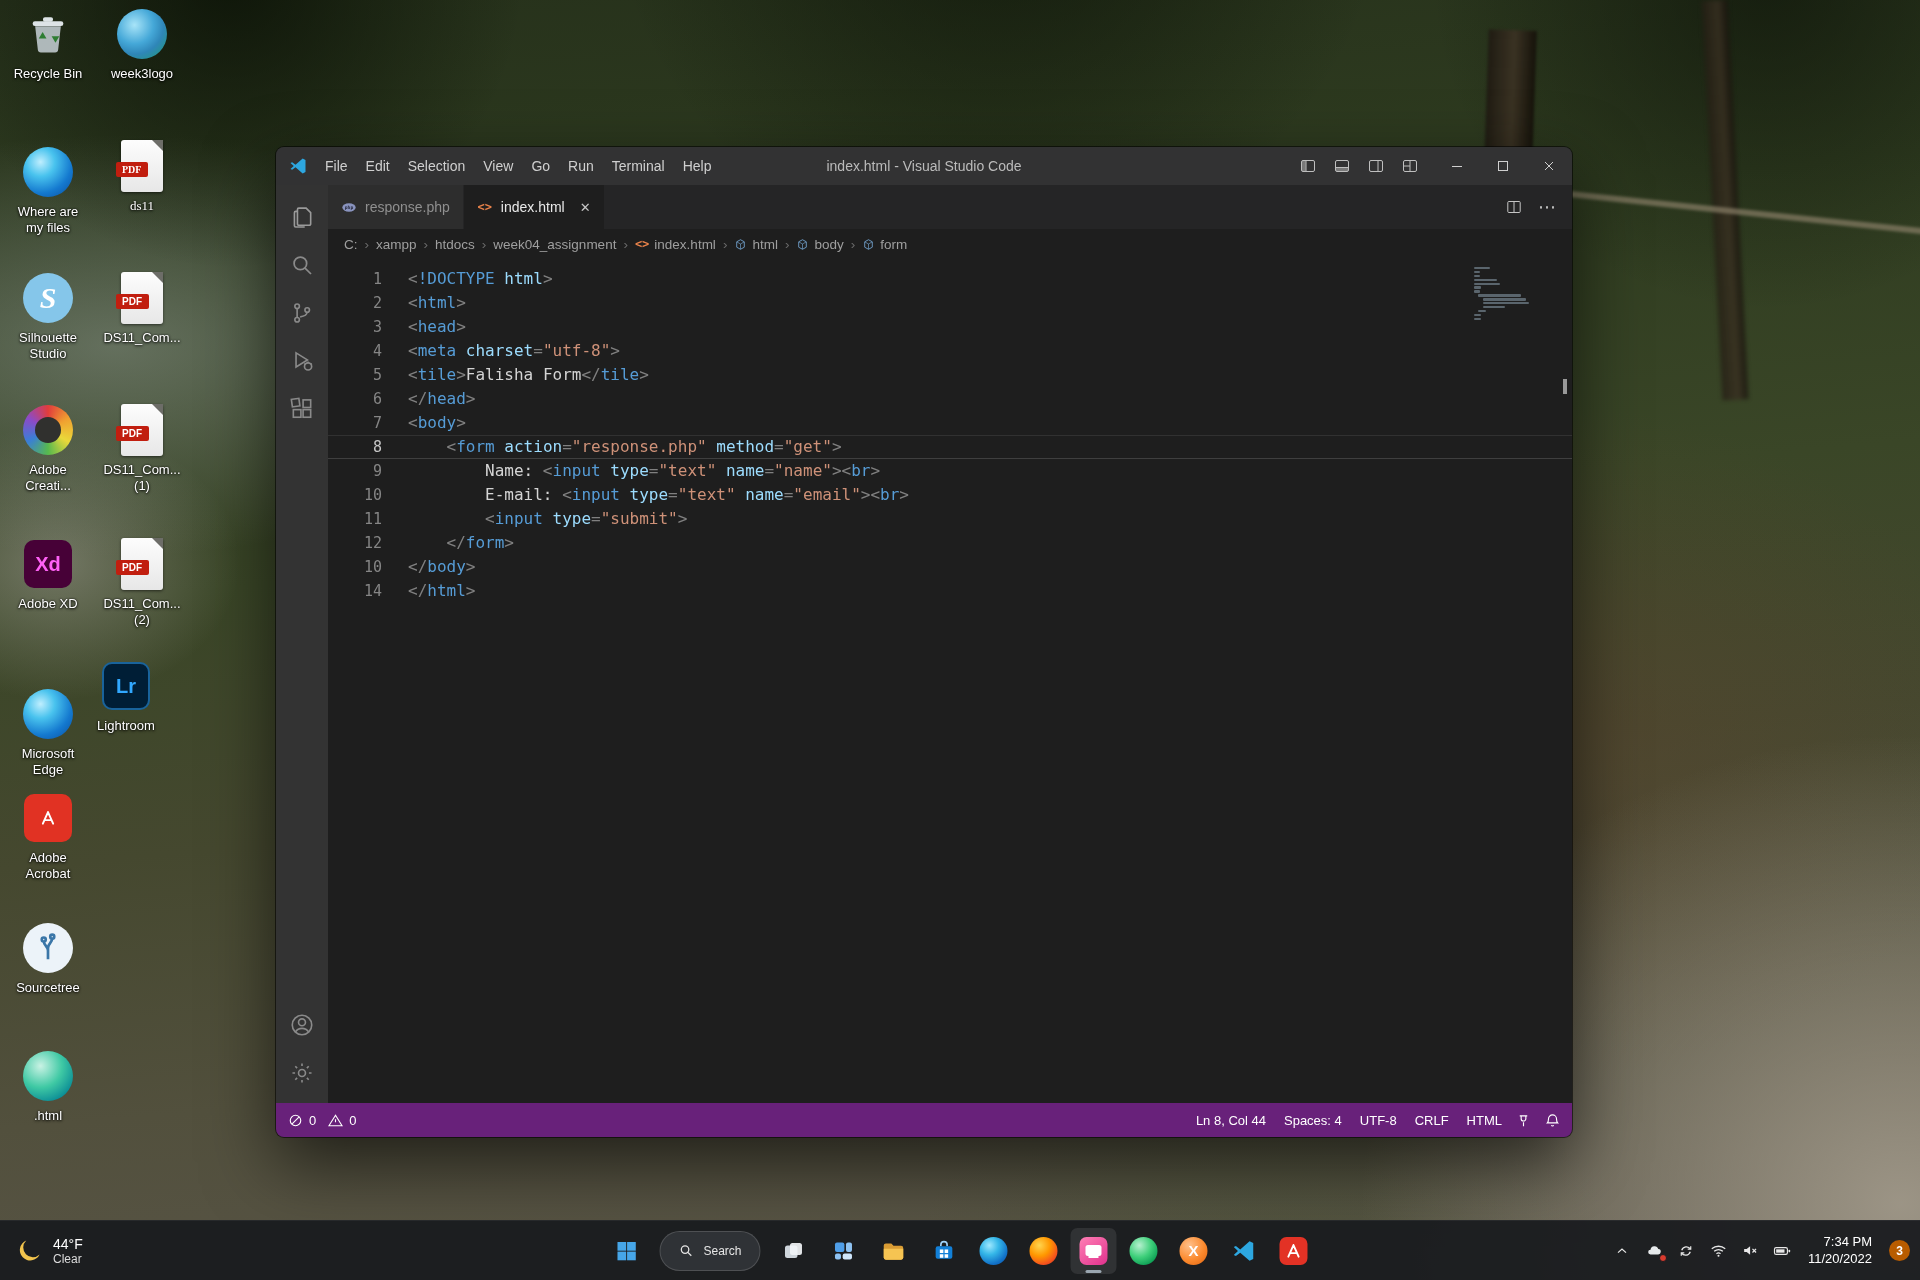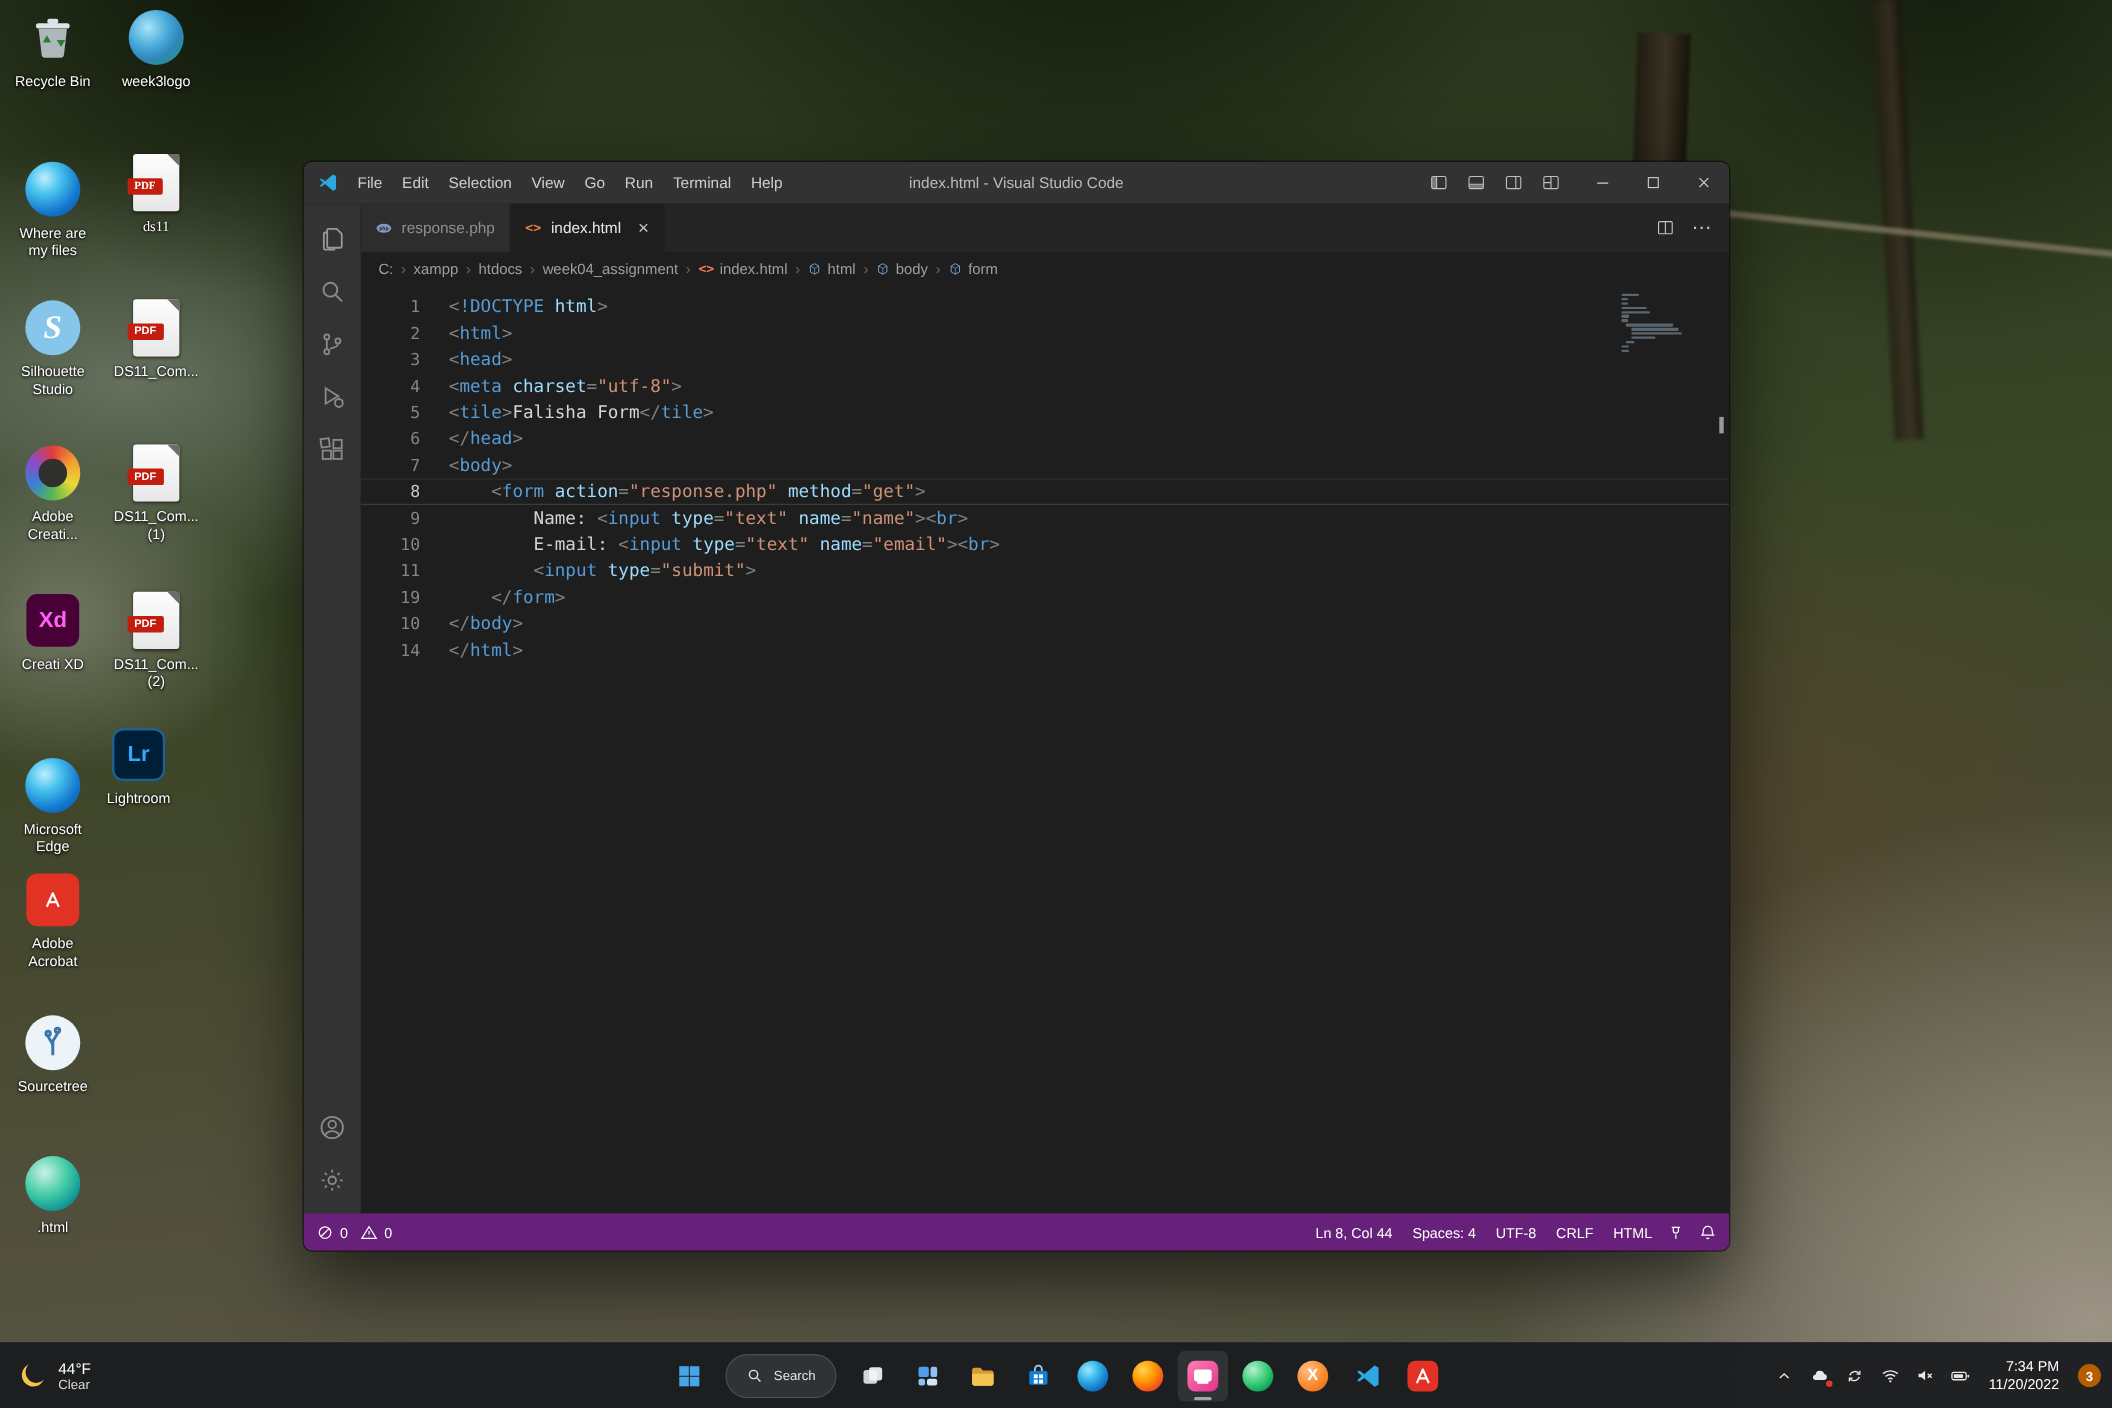--- a/index.html
+++ b/index.html
@@ -182,21 +182,21 @@
         <div class="art">
           <div class="k-pdf"></div>
         </div>
         <div class="lbl">DS11_Com...
 (1)</div>
       </div>
       <div class="dicon" style="left: 2px; top: 538px;">
         <div class="art">
           <div class="k-sq k-sq-xd">Xd</div>
         </div>
-        <div class="lbl">Creati XD</div>
+        <div class="lbl">Adobe XD</div>
       </div>
       <div class="dicon" style="left: 96px; top: 538px;">
         <div class="art">
           <div class="k-pdf"></div>
         </div>
         <div class="lbl">DS11_Com...
 (2)</div>
       </div>
       <div class="dicon" style="left: 2px; top: 688px;">
         <div class="art">
@@ -451,21 +451,21 @@
               <div class="line"><div class="ln">2</div><span><span class="tok-g">&lt;</span><span class="tok-t">html</span><span class="tok-g">&gt;</span></span></div>
               <div class="line"><div class="ln">3</div><span><span class="tok-g">&lt;</span><span class="tok-t">head</span><span class="tok-g">&gt;</span></span></div>
               <div class="line"><div class="ln">4</div><span><span class="tok-g">&lt;</span><span class="tok-t">meta</span><span class="tok-w"> </span><span class="tok-a">charset</span><span class="tok-g">=</span><span class="tok-s">"utf-8"</span><span class="tok-g">&gt;</span></span></div>
               <div class="line"><div class="ln">5</div><span><span class="tok-g">&lt;</span><span class="tok-t">tile</span><span class="tok-g">&gt;</span><span class="tok-w">Falisha Form</span><span class="tok-g">&lt;/</span><span class="tok-t">tile</span><span class="tok-g">&gt;</span></span></div>
               <div class="line"><div class="ln">6</div><span><span class="tok-g">&lt;/</span><span class="tok-t">head</span><span class="tok-g">&gt;</span></span></div>
               <div class="line"><div class="ln">7</div><span><span class="tok-g">&lt;</span><span class="tok-t">body</span><span class="tok-g">&gt;</span></span></div>
               <div class="line active"><div class="ln">8</div><span><span class="tok-w">    </span><span class="tok-g">&lt;</span><span class="tok-t">form</span><span class="tok-w"> </span><span class="tok-a">action</span><span class="tok-g">=</span><span class="tok-s">"response.php"</span><span class="tok-w"> </span><span class="tok-a">method</span><span class="tok-g">=</span><span class="tok-s">"get"</span><span class="tok-g">&gt;</span></span></div>
               <div class="line"><div class="ln">9</div><span><span class="tok-w">        Name: </span><span class="tok-g">&lt;</span><span class="tok-t">input</span><span class="tok-w"> </span><span class="tok-a">type</span><span class="tok-g">=</span><span class="tok-s">"text"</span><span class="tok-w"> </span><span class="tok-a">name</span><span class="tok-g">=</span><span class="tok-s">"name"</span><span class="tok-g">&gt;&lt;</span><span class="tok-t">br</span><span class="tok-g">&gt;</span></span></div>
               <div class="line"><div class="ln">10</div><span><span class="tok-w">        E-mail: </span><span class="tok-g">&lt;</span><span class="tok-t">input</span><span class="tok-w"> </span><span class="tok-a">type</span><span class="tok-g">=</span><span class="tok-s">"text"</span><span class="tok-w"> </span><span class="tok-a">name</span><span class="tok-g">=</span><span class="tok-s">"email"</span><span class="tok-g">&gt;&lt;</span><span class="tok-t">br</span><span class="tok-g">&gt;</span></span></div>
               <div class="line"><div class="ln">11</div><span><span class="tok-w">        </span><span class="tok-g">&lt;</span><span class="tok-t">input</span><span class="tok-w"> </span><span class="tok-a">type</span><span class="tok-g">=</span><span class="tok-s">"submit"</span><span class="tok-g">&gt;</span></span></div>
-              <div class="line"><div class="ln">19</div><span><span class="tok-w">    </span><span class="tok-g">&lt;/</span><span class="tok-t">form</span><span class="tok-g">&gt;</span></span></div>
+              <div class="line"><div class="ln">12</div><span><span class="tok-w">    </span><span class="tok-g">&lt;/</span><span class="tok-t">form</span><span class="tok-g">&gt;</span></span></div>
               <div class="line"><div class="ln">10</div><span><span class="tok-g">&lt;/</span><span class="tok-t">body</span><span class="tok-g">&gt;</span></span></div>
               <div class="line"><div class="ln">14</div><span><span class="tok-g">&lt;/</span><span class="tok-t">html</span><span class="tok-g">&gt;</span></span></div>
             </div>
           <div class="minimap" id="minimap">
               <div class="mm-bar" style="margin-left: 0px; width: 15.75px;"></div>
               <div class="mm-bar" style="margin-left: 0px; width: 6.3px;"></div>
               <div class="mm-bar" style="margin-left: 0px; width: 6.3px;"></div>
               <div class="mm-bar" style="margin-left: 0px; width: 23.1px;"></div>
               <div class="mm-bar" style="margin-left: 0px; width: 26.25px;"></div>
               <div class="mm-bar" style="margin-left: 0px; width: 7.35px;"></div>

